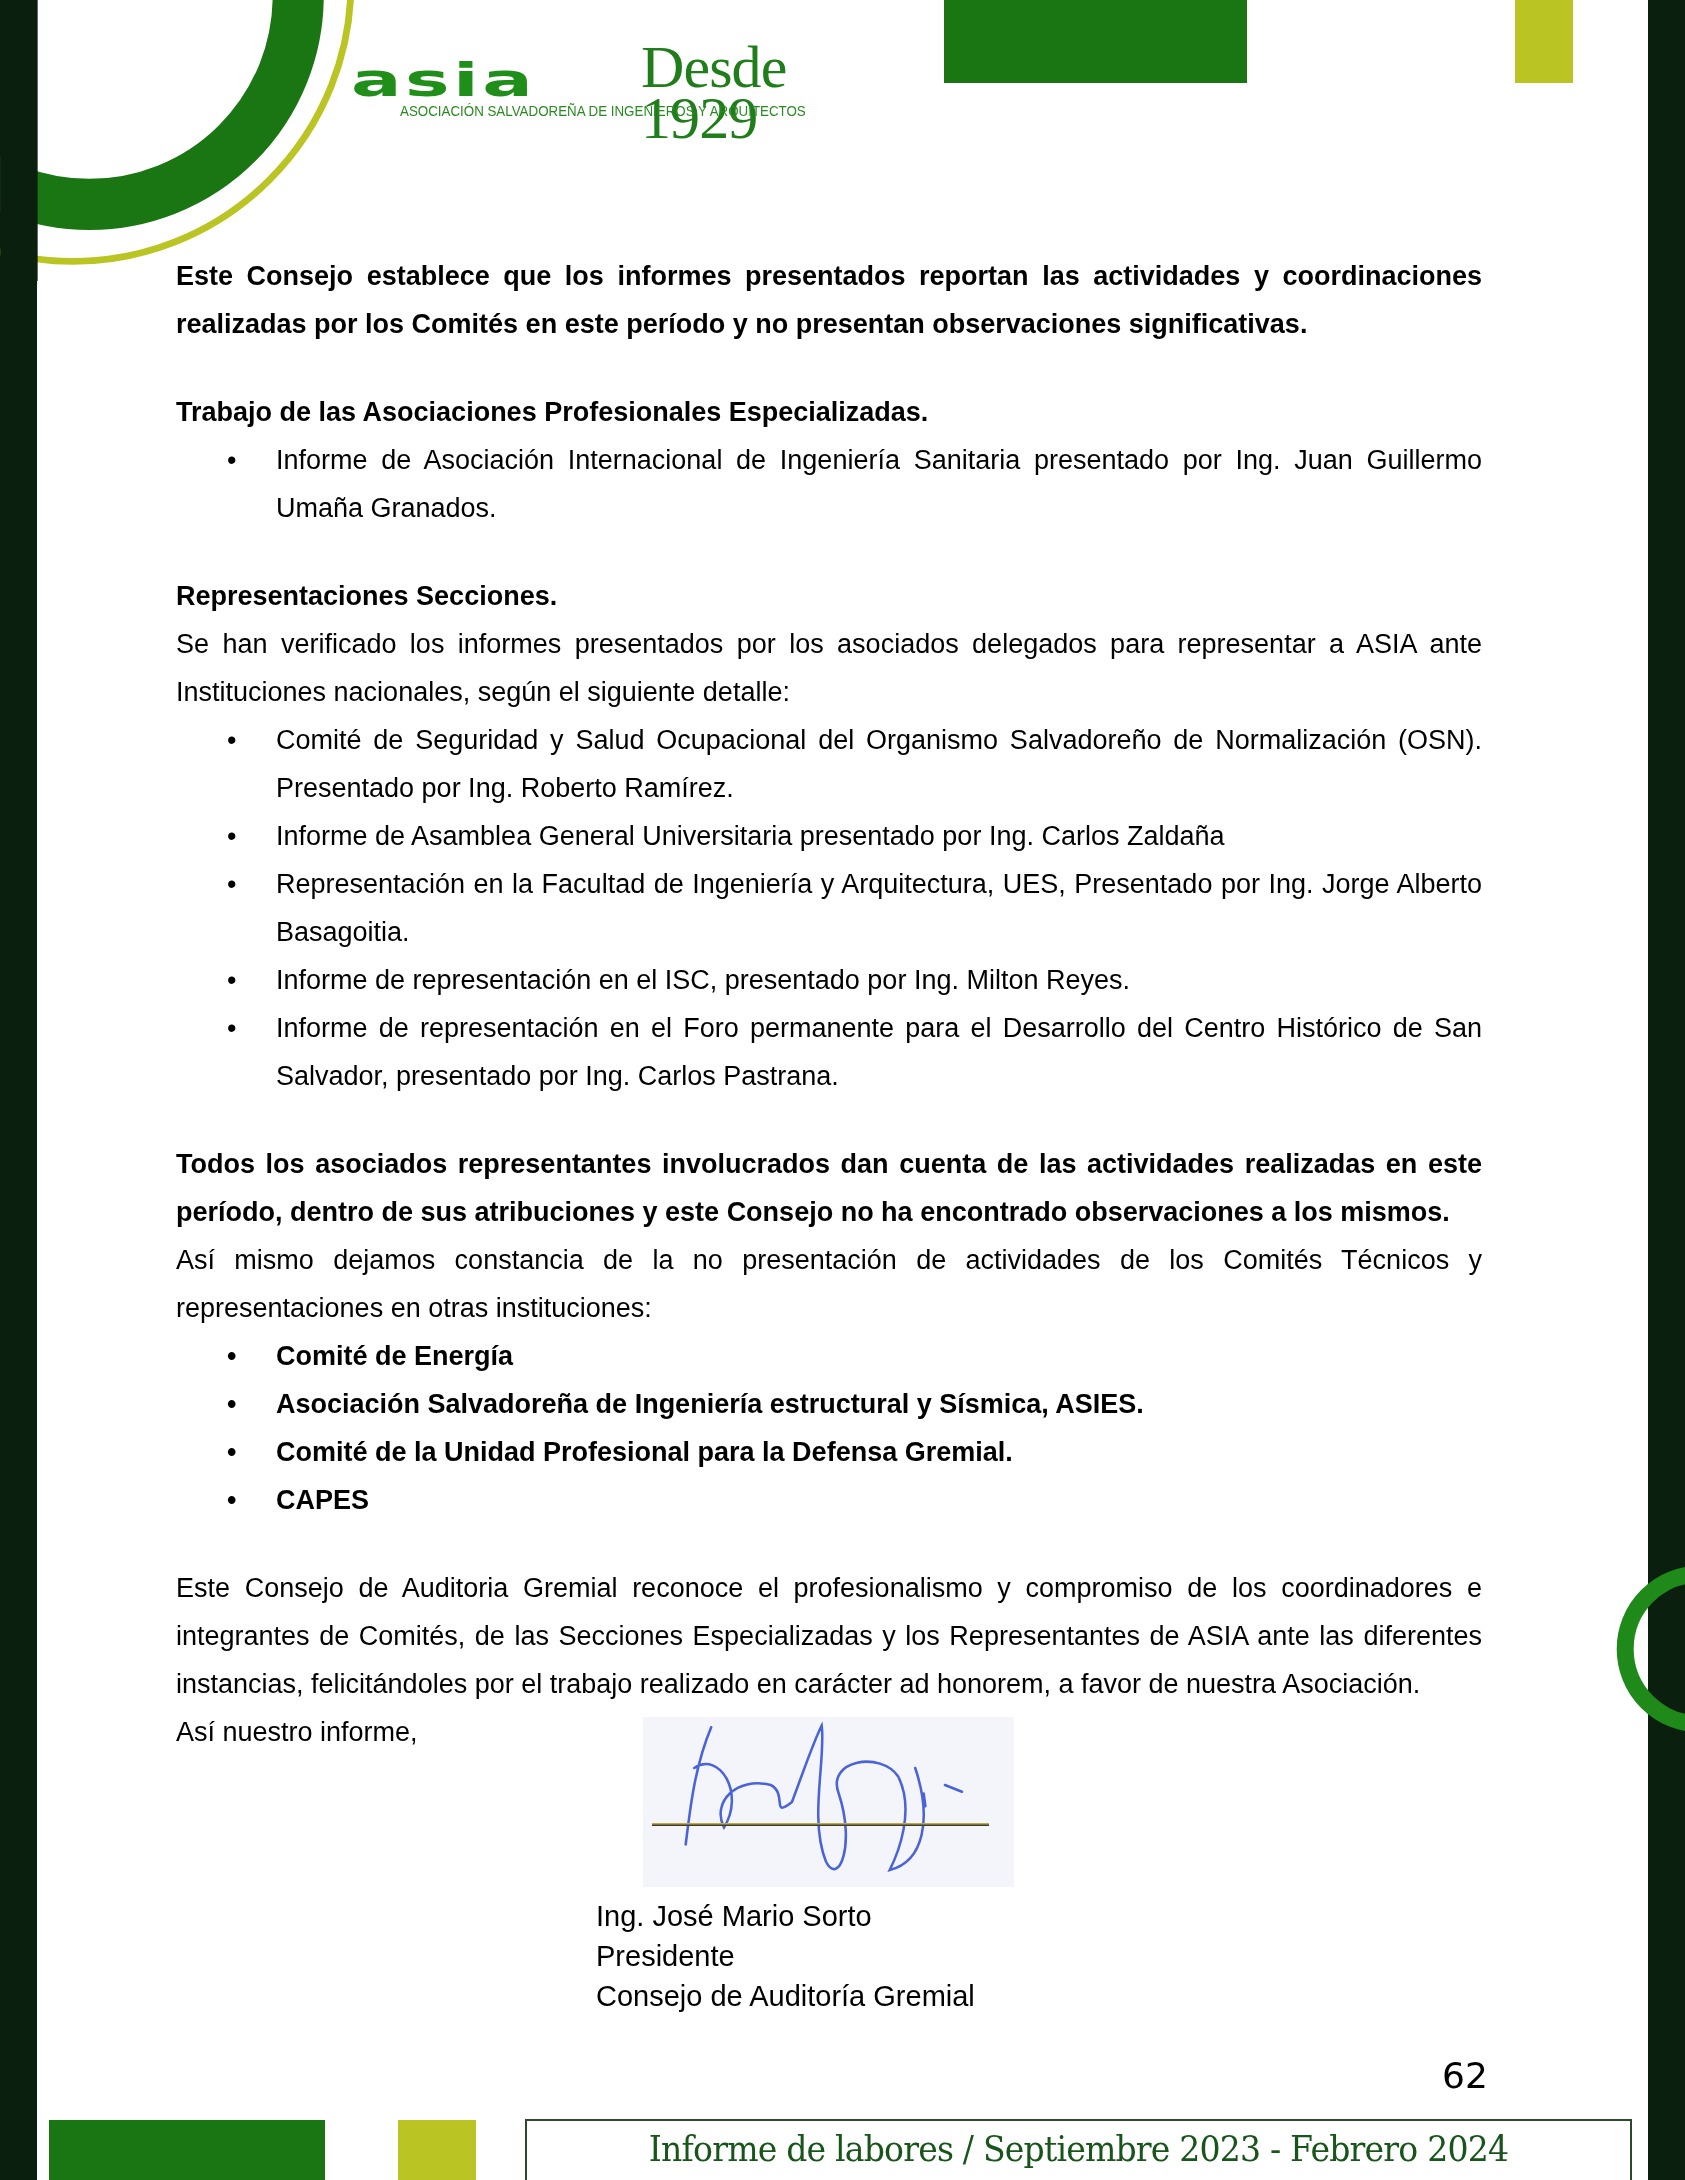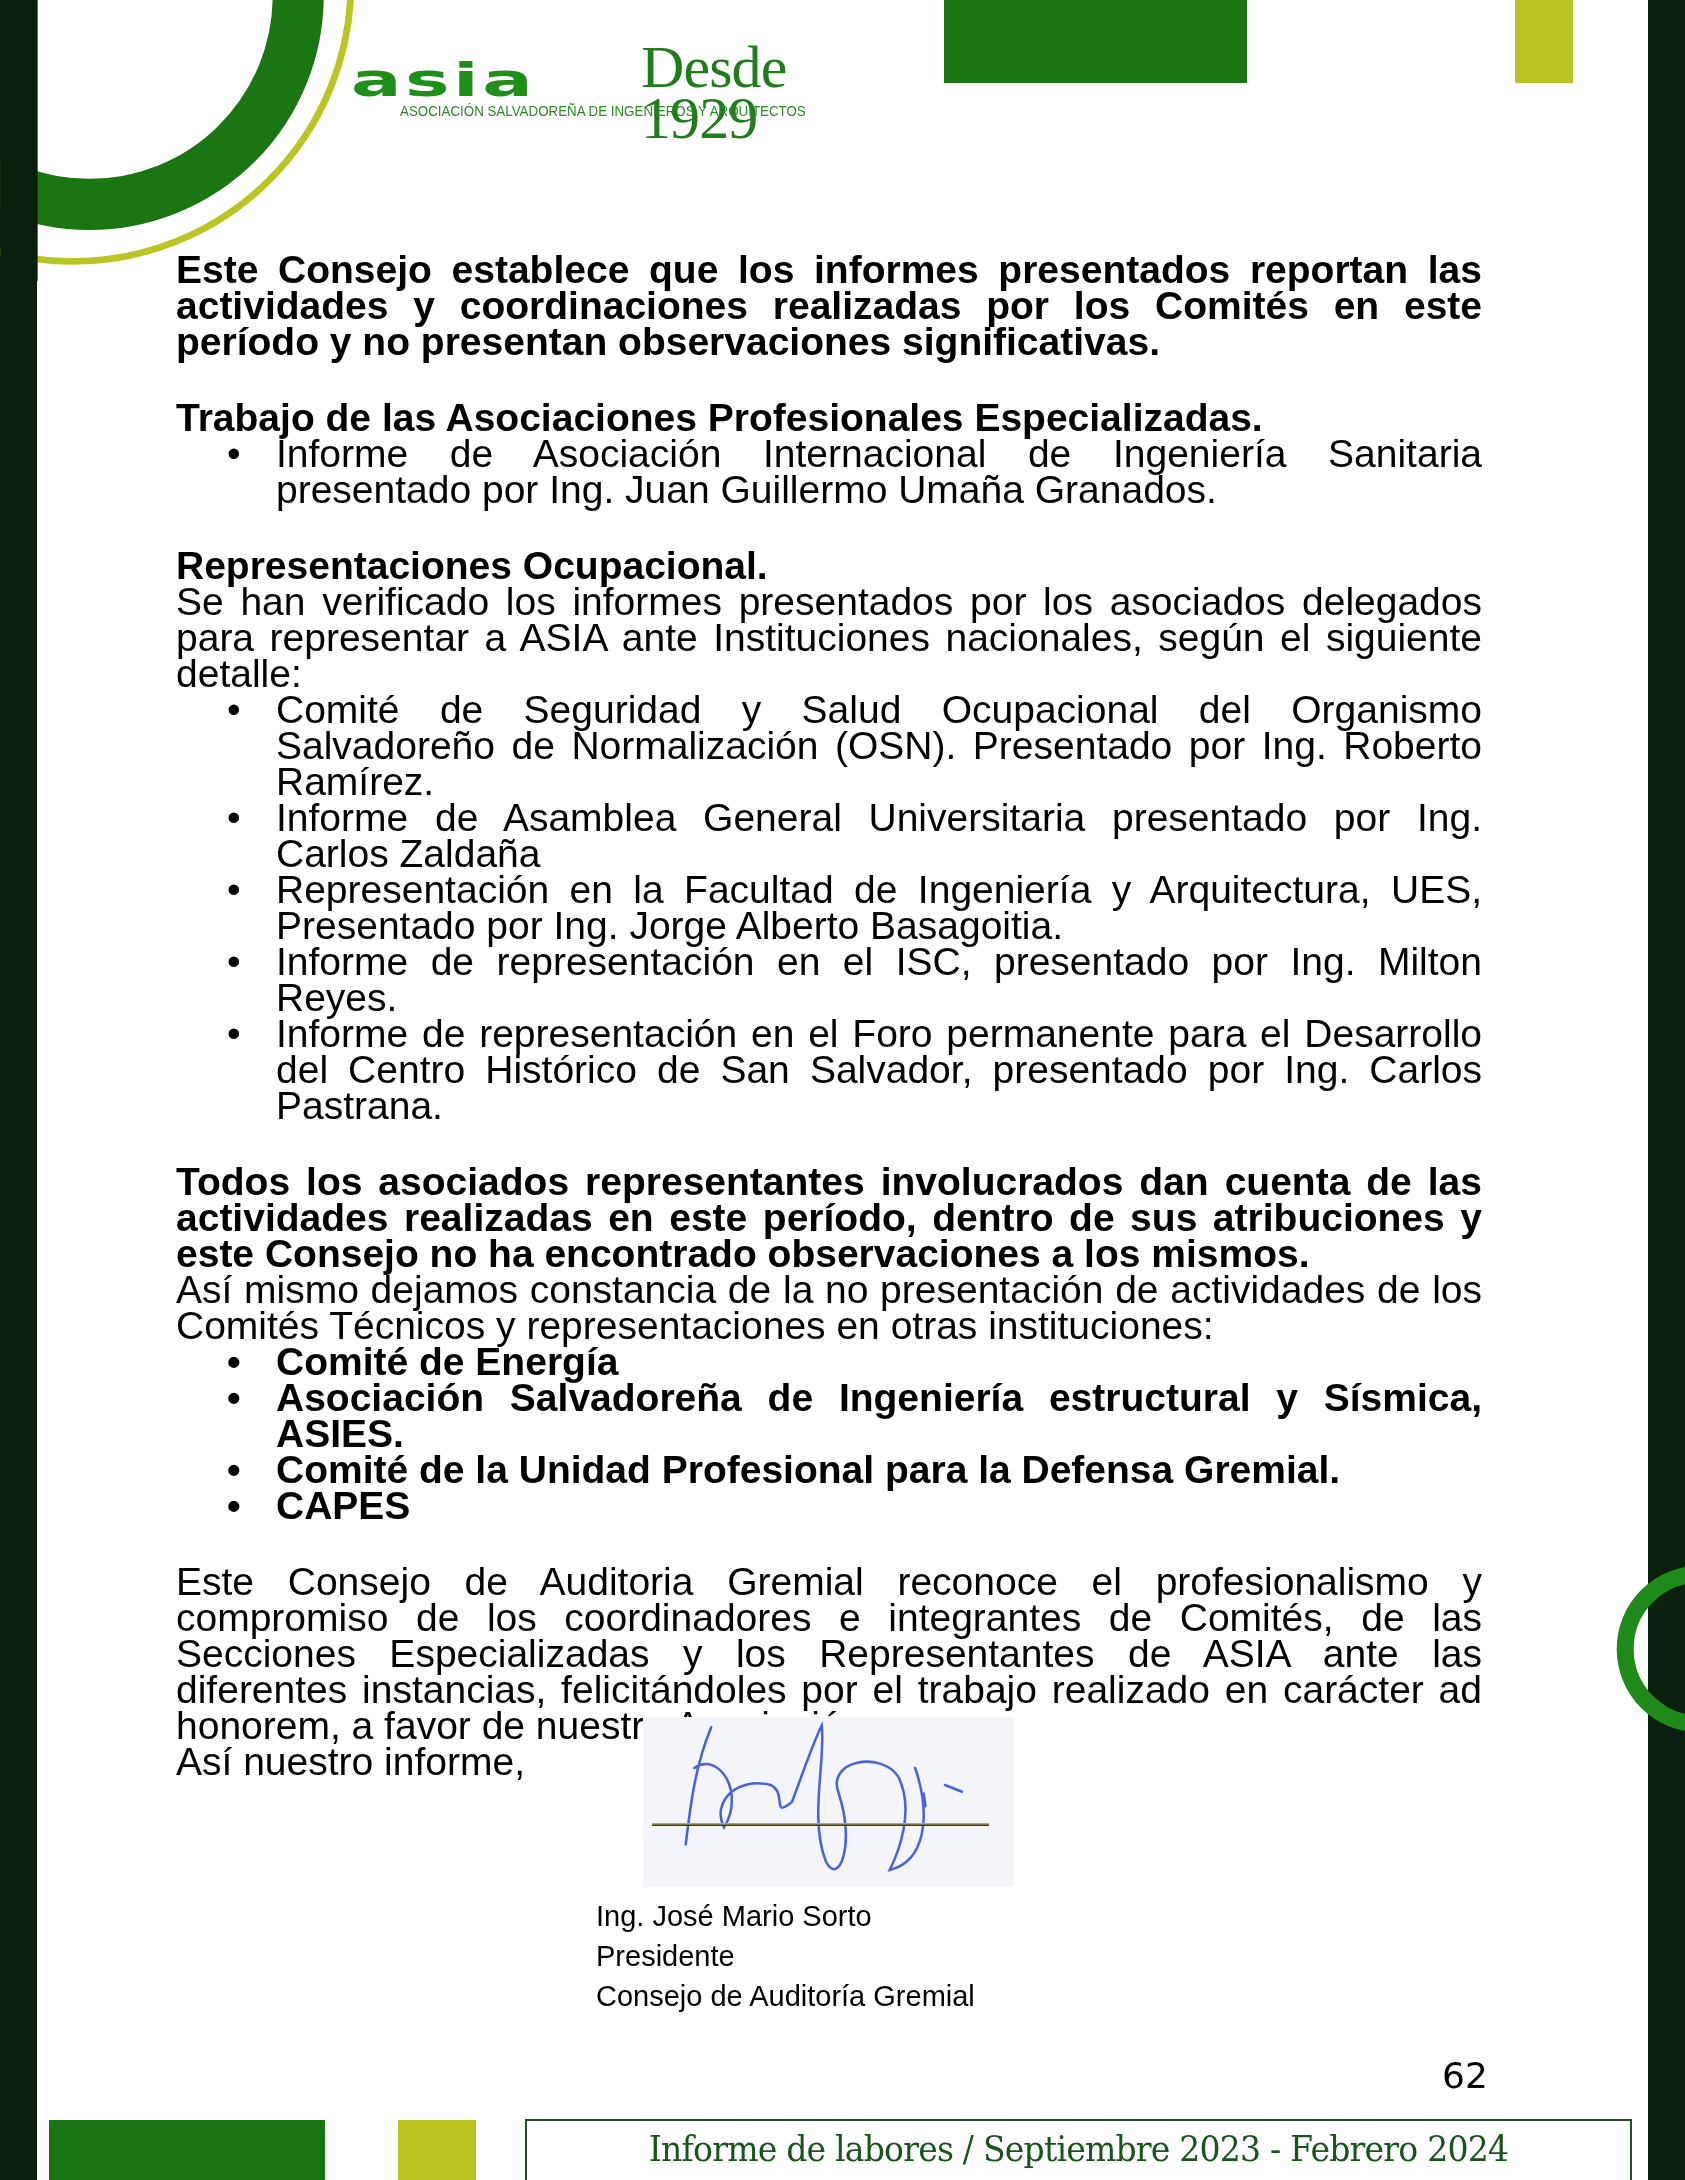--- a/index.html
+++ b/index.html
@@ -27,21 +27,21 @@
     font-family: "Liberation Serif", serif; font-size: 60px; color: #1f7d1a;
     line-height: 51px; letter-spacing: -0.9px;
   }
   .logo-sub {
     position: absolute; left: 49px; top: 78px;
     font-family: "Liberation Sans", sans-serif; font-size: 14.5px; color: #2a8a22;
     letter-spacing: 0px; white-space: nowrap;
     transform: scaleX(0.92); transform-origin: left;
   }
 
-  .content { position: absolute; left: 176px; top: 252px; width: 1306px; font-size: 39px; line-height: 36px; }
+  .content { position: absolute; left: 176px; top: 252px; width: 1306px; font-size: 27px; line-height: 48px; }
   .content p { margin: 0; text-align: justify; }
   .bold { font-weight: bold; }
   .gap { height: 40px; }
   ul.blist { margin: 0; padding: 0; list-style: none; }
   ul.blist li { position: relative; padding-left: 100px; text-align: justify; }
   ul.blist li .bullet { position: absolute; left: 51px; top: 0; }
   .sig-box { position: absolute; left: 643px; top: 1717px; width: 371px; height: 170px; background: #f4f5fb; }
   .sig-line { position: absolute; left: 8.5px; top: 106px; width: 337px; height: 2.6px; background: linear-gradient(#d8c650, #222); }
   .sig-text { position: absolute; left: 596px; top: 1896px; width: 477px; text-align: left; font-size: 29px; line-height: 40px; }
   .page-num { position: absolute; left: 1442px; top: 2055px; font-weight: normal; font-size: 36px; font-family: "DejaVu Sans", sans-serif; }
@@ -84,21 +84,21 @@
 <div class="content">
   <p class="bold">Este Consejo establece que los informes presentados reportan las actividades y coordinaciones realizadas por los Comités en este período y no presentan observaciones significativas.</p>
   <div class="gap"></div>
 
   <p class="bold">Trabajo de las Asociaciones Profesionales Especializadas.</p>
   <ul class="blist">
     <li><span class="bullet">•</span><span>Informe de Asociación Internacional de Ingeniería Sanitaria presentado por Ing. Juan Guillermo Umaña Granados.</span></li>
   </ul>
   <div class="gap"></div>
 
-  <p class="bold">Representaciones Ocupacional.</p>
+  <p class="bold">Representaciones Secciones.</p>
   <p>Se han verificado los informes presentados por los asociados delegados para representar a ASIA ante Instituciones nacionales, según el siguiente detalle:</p>
   <ul class="blist">
     <li><span class="bullet">•</span><span>Comité de Seguridad y Salud Ocupacional del Organismo Salvadoreño de Normalización (OSN). Presentado por Ing. Roberto Ramírez.</span></li>
     <li><span class="bullet">•</span><span>Informe de Asamblea General Universitaria presentado por Ing. Carlos Zaldaña</span></li>
     <li><span class="bullet">•</span><span>Representación en la Facultad de Ingeniería y Arquitectura, UES, Presentado por Ing. Jorge Alberto Basagoitia.</span></li>
     <li><span class="bullet">•</span><span>Informe de representación en el ISC, presentado por Ing. Milton Reyes.</span></li>
     <li><span class="bullet">•</span><span>Informe de representación en el Foro permanente para el Desarrollo del Centro Histórico de San Salvador, presentado por Ing. Carlos Pastrana.</span></li>
   </ul>
   <div class="gap"></div>
 

